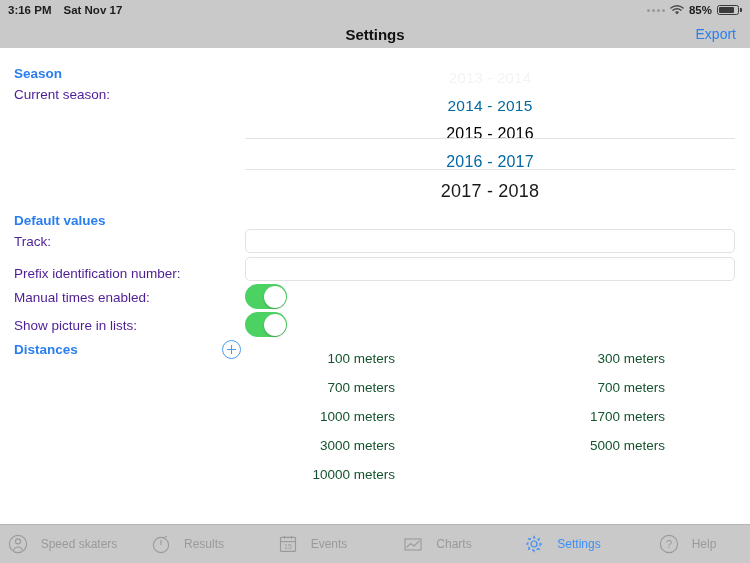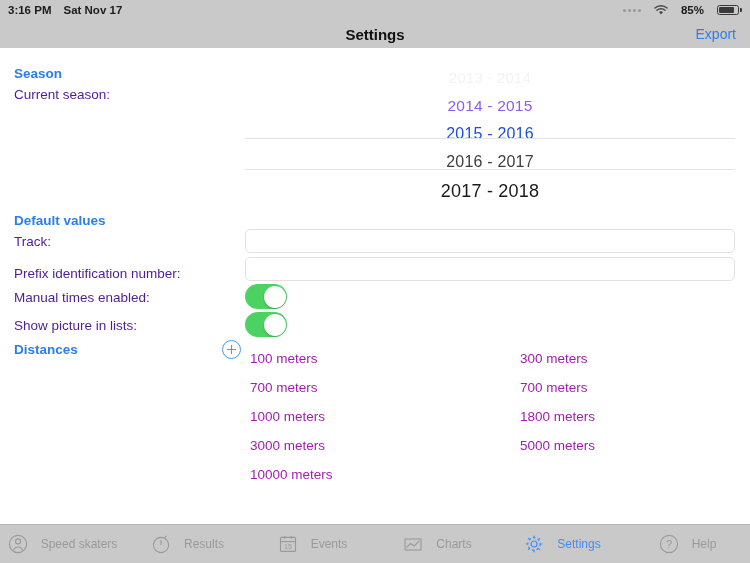--- a/index.html
+++ b/index.html
@@ -13,21 +13,21 @@
 
   
   .statusbar {
     position: absolute; top: 0; left: 0; width: 750px; height: 20px;
     background: #c9c9c9;
     display: flex; align-items: center;
     padding: 0 8px;
     font-size: 11.5px; font-weight: bold; color: #1c1c1c;
   }
   .sb-left { display: flex; align-items: center; gap: 12px; }
-  .sb-right { margin-left: auto; display: flex; align-items: center; gap: 13px; }
+  .sb-right { margin-left: auto; display: flex; align-items: center; gap: 5px; }
   .sig-dots { display: flex; gap: 2px; align-items: flex-end; }
   .sig-dots i { display: block; width: 3px; height: 3px; border-radius: 50%; background: #9a9a9a; }
   .wifi { width: 14px; height: 11px; position: relative; }
   .batt { display: flex; align-items: center; }
   .batt-body {
     width: 22px; height: 10px; border: 1px solid #3a3a3a; border-radius: 2.5px;
     padding: 1px; display: block;
   }
   .batt-fill { display:block; height: 100%; width: 85%; background: #3a3a3a; border-radius: 1px; }
   .batt-cap { width: 2px; height: 4px; background: #3a3a3a; border-radius: 0 1px 1px 0; margin-left: 1px; }
@@ -56,25 +56,25 @@
     font-size: 13.5px; color: #4c1d95;
   }
 
   
   .picker {
     position: absolute; left: 245px; top: 16px; width: 490px; height: 140px;
     overflow: hidden;
   }
   .picker-row {
     height: 28px; line-height: 28px; text-align: center;
-    font-size: 16px; color: #404040; letter-spacing: 0.2px;
+    font-size: 16px; color: #0369a1; letter-spacing: 0.2px;
   }
   .picker-row.r0 { color: #f3f3f3; font-size: 15px; }
-  .picker-row.r1 { color: #8b5cf6; font-size: 15.5px; }
-  .picker-row.r2 { color: #1d4ed8; font-size: 16px; }
+  .picker-row.r1 { color: #0369a1; font-size: 15.5px; }
+  .picker-row.r2 { color: #000000; font-size: 16px; }
   .picker-row.selected {
     color: #1a1a1a; font-size: 18px; height: 30px; line-height: 30px;
   }
   .picker-line {
     position: absolute; left: 0; width: 490px; height: 1px; background: #e3e3e3;
   }
   .picker-line.top { top: 74px; }
   .picker-line.bot { top: 105px; }
 
   
@@ -107,22 +107,22 @@
     content: ""; position: absolute; background: #4a9bf0;
   }
   .plus-btn::before { left: 3.5px; top: 7.8px; width: 9px; height: 1.4px; }
   .plus-btn::after  { top: 3.5px; left: 7.8px; height: 9px; width: 1.4px; }
 
   
   .dist-col { position: absolute; }
   .dist-left { left: 250px; top: 296px; width: 145px; }
   .dist-right { left: 520px; top: 296px; width: 145px; }
   .dist-item {
-    height: 29px; line-height: 29px; text-align: left;
-    font-size: 13.5px; color: #a21caf;
+    height: 29px; line-height: 29px; text-align: right;
+    font-size: 13.5px; color: #14532d;
   }
 
   
   .tabbar {
     position: absolute; bottom: 0; left: 0; width: 750px; height: 39px;
     background: #c9c9c9;
     border-top: 1px solid #b4b4b4;
     display: flex; align-items: center;
   }
   .tab {
@@ -212,21 +212,21 @@
       <div class="dist-item">100 meters</div>
       <div class="dist-item">700 meters</div>
       <div class="dist-item">1000 meters</div>
       <div class="dist-item">3000 meters</div>
       <div class="dist-item">10000 meters</div>
     </div>
 
     <div class="dist-col dist-right">
       <div class="dist-item">300 meters</div>
       <div class="dist-item">700 meters</div>
-      <div class="dist-item">1800 meters</div>
+      <div class="dist-item">1700 meters</div>
       <div class="dist-item">5000 meters</div>
     </div>
   </div>
 
   <div class="tabbar">
 
     <div class="tab">
       <span class="tab-icon">
         <svg width="20" height="20" viewBox="0 0 20 20">
           <circle cx="10" cy="10" r="8.6" fill="none" stroke="#9a9a9a" stroke-width="1.1"></circle>

